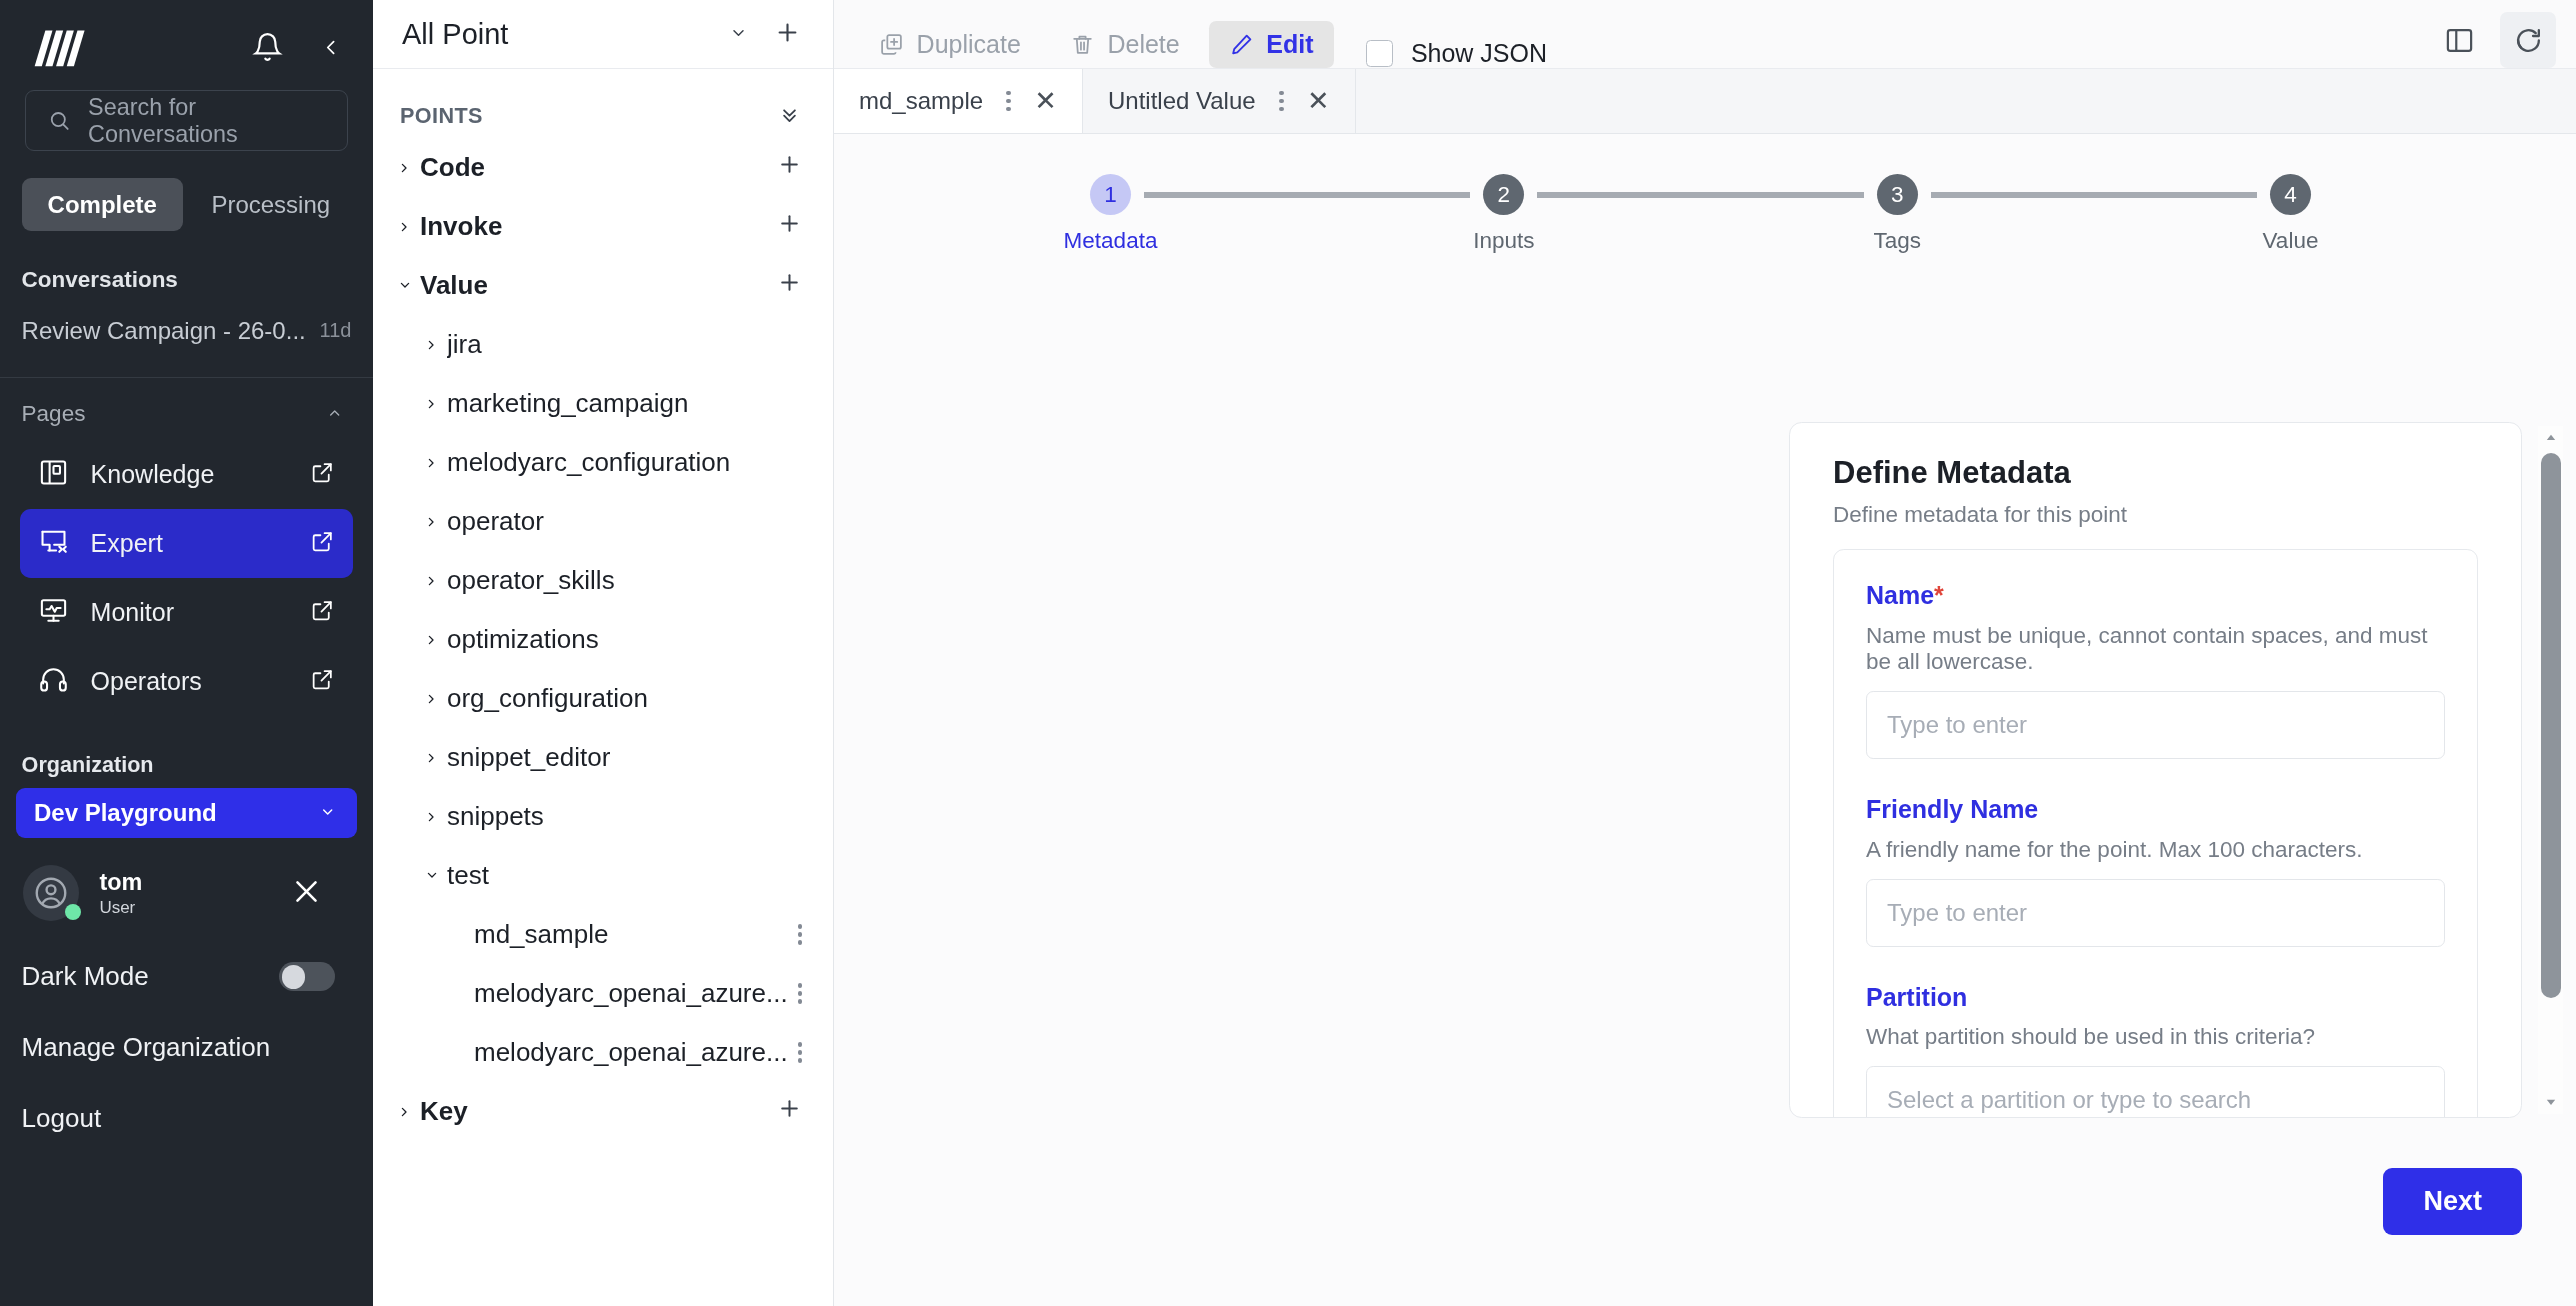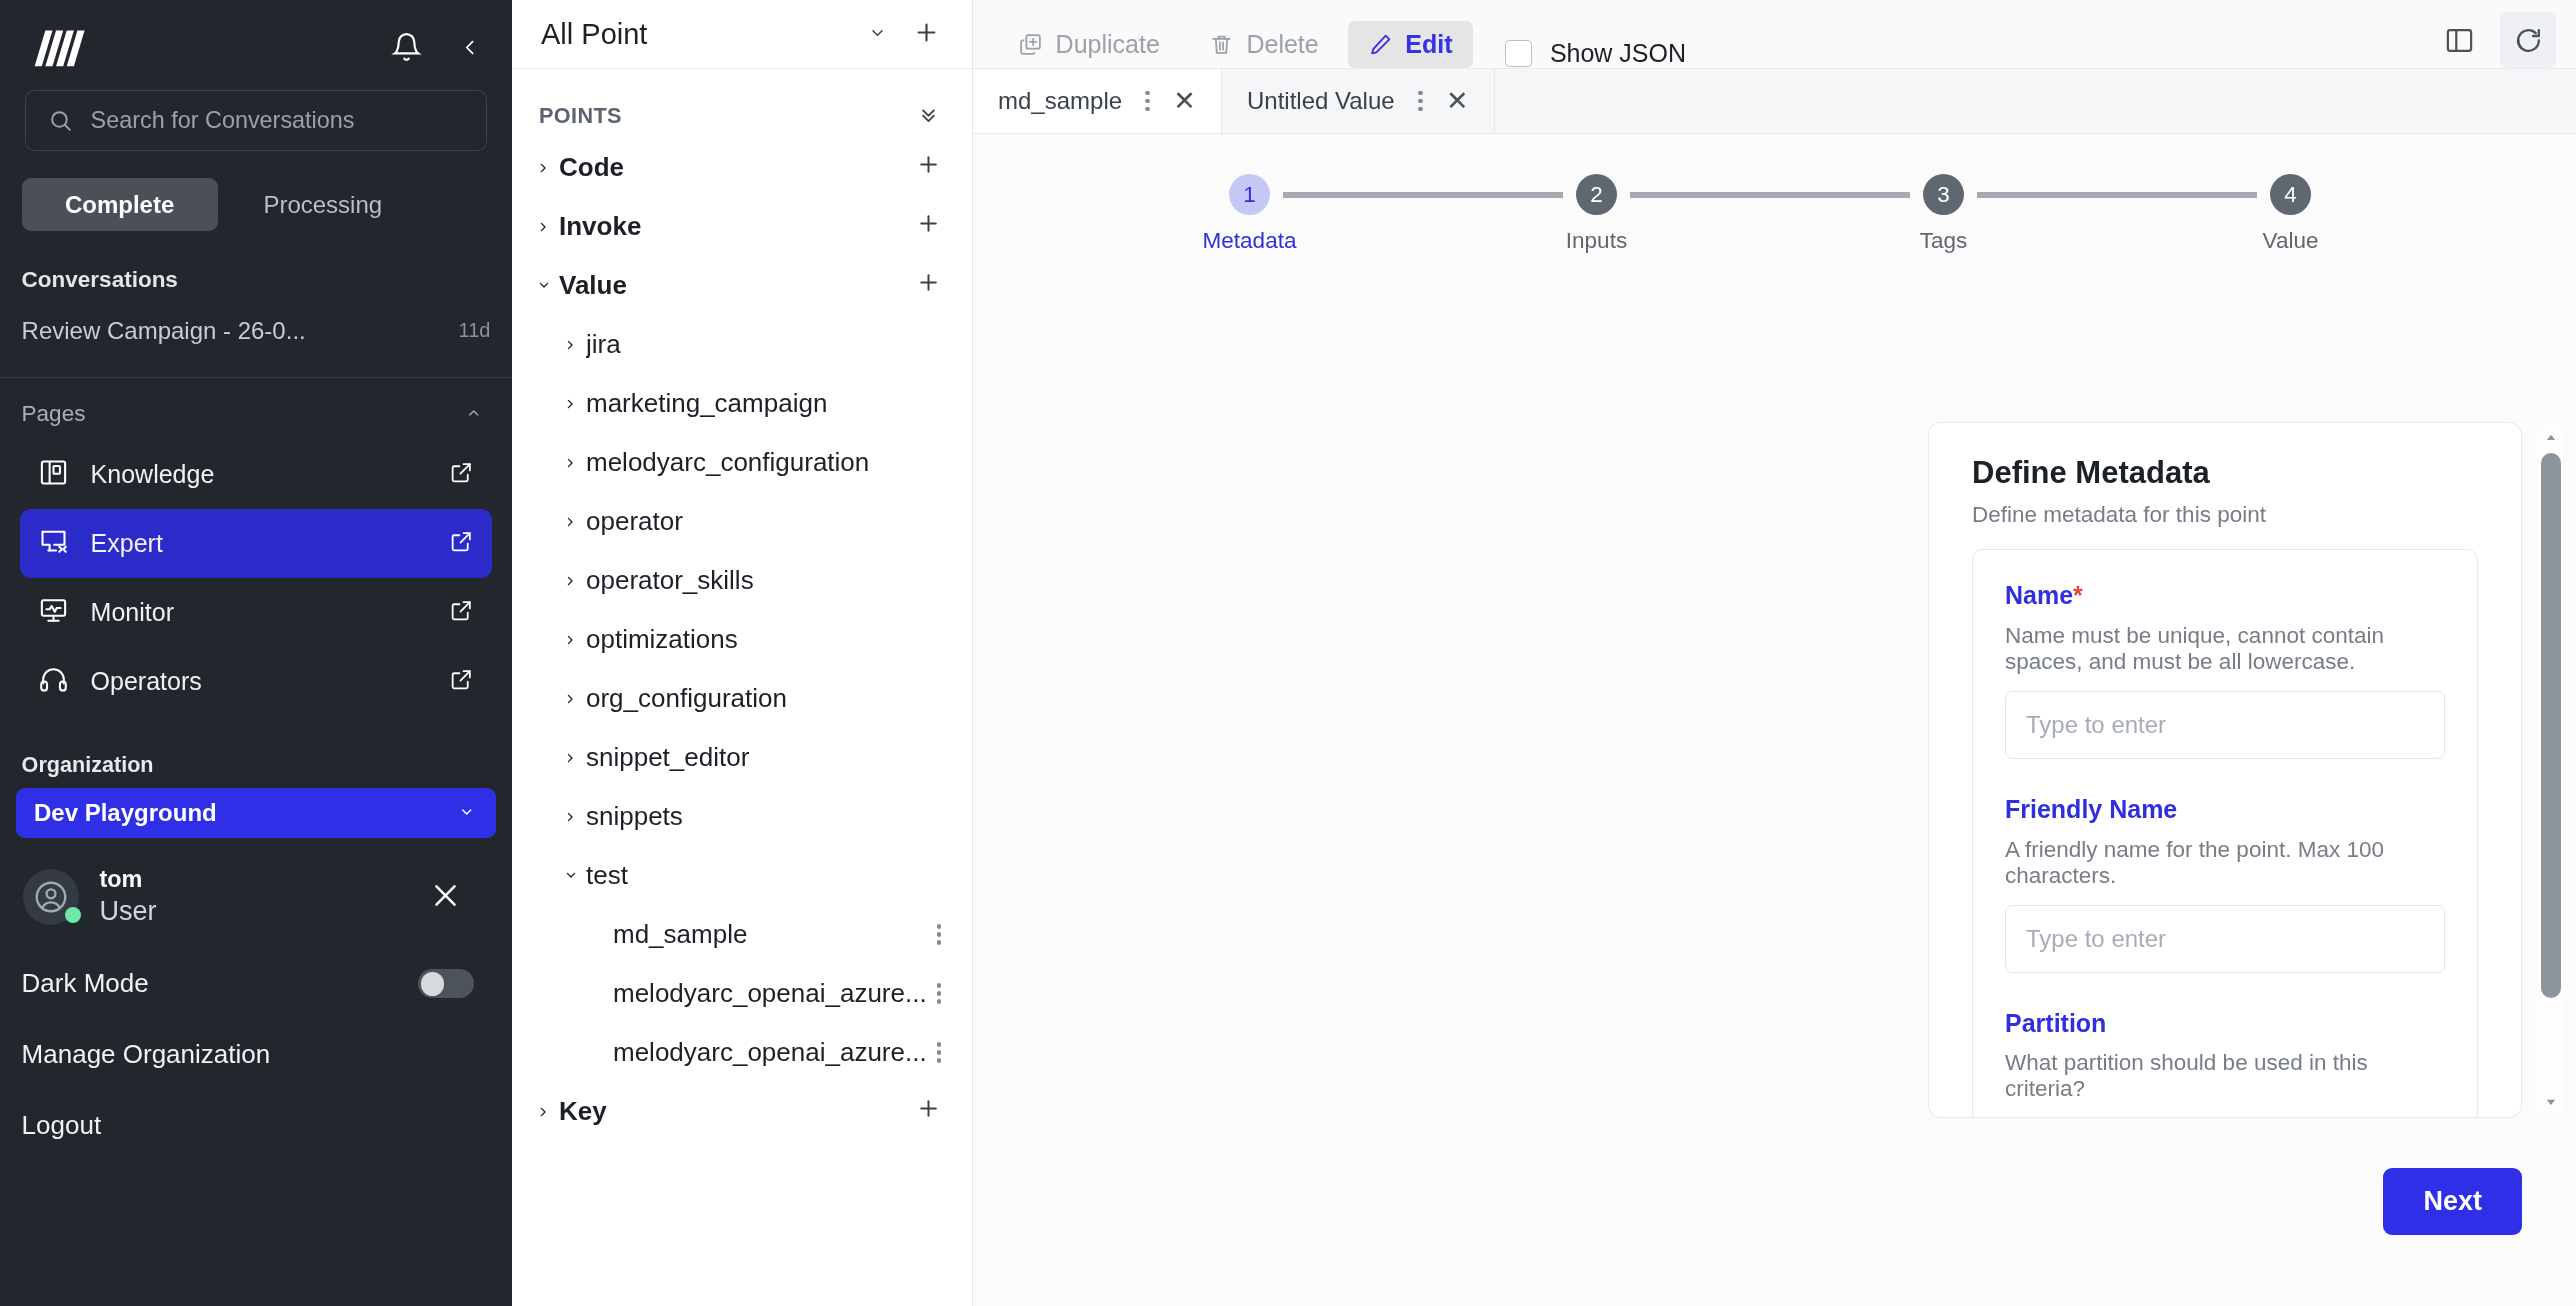--- a/index.html
+++ b/index.html
@@ -6,21 +6,21 @@
   html, body {
     width: 2576px; height: 1307px;
     font-family: "Liberation Sans", sans-serif;
     background: #ffffff;
     overflow: hidden;
   }
   .app { display: flex; width: 2576px; height: 1307px; }
 
   
   .sidebar {
-    width: 512px; height: 1307px;
+    width: 373px; height: 1307px;
     background: #22272e;
     color: #e8eaed;
     display: flex; flex-direction: column;
     flex-shrink: 0;
     position: relative;
   }
   .sb-top { display: flex; align-items: center; justify-content: space-between; padding: 20px 31px 9px 31px; height: 83px; }
   .logo { width: 59px; height: 41px; }
   .sb-top-icons { display: flex; align-items: center; gap: 36px; }
   .icon-btn { display: flex; align-items: center; justify-content: center; cursor: pointer; }
@@ -68,21 +68,21 @@
     background: #2f2fe8; display: flex; align-items: center;
     justify-content: space-between; padding: 0 18px; cursor: pointer;
   }
   .org-pill .nm { font-size: 24px; font-weight: bold; color: #fff; }
 
   .user-row { display: flex; align-items: center; padding: 27px 21.6px 0 23.4px; gap: 20px; }
   .avatar-wrap { position: relative; width: 56px; height: 56px; }
   .avatar { width: 56px; height: 56px; border-radius: 50%; background: #343a43; display: flex; align-items: center; justify-content: center; }
   .dot { position: absolute; right: -1.8px; bottom: 1.8px; width: 16px; height: 16px; border-radius: 50%; background: #6ee7a8; }
   .uname { font-size: 23.4px; font-weight: bold; color: #fff; line-height: 1.25; }
-  .urole { font-size: 27px; color: #d2d6dc; line-height: 1.25; }
+  .urole { font-size: 17px; color: #d2d6dc; line-height: 1.25; }
   .x-btn { margin-left: auto; margin-right: 29px; cursor: pointer; }
 
   .dm-row { display: flex; align-items: center; justify-content: space-between; padding: 40px 38px 0 21.6px; }
   .dm-label { font-size: 26px; color: #f0f2f5; }
   .toggle { width: 56px; height: 29px; border-radius: 14.4px; background: #4d535b; position: relative; cursor: pointer; }
   .toggle .knob { position: absolute; left: 2.7px; top: 2.7px; width: 23.4px; height: 23.4px; border-radius: 50%; background: #d6d9de; }
 
   .sb-action { font-size: 26px; color: #f0f2f5; padding: 40px 21.6px 0 21.6px; cursor: pointer; }
 
   

